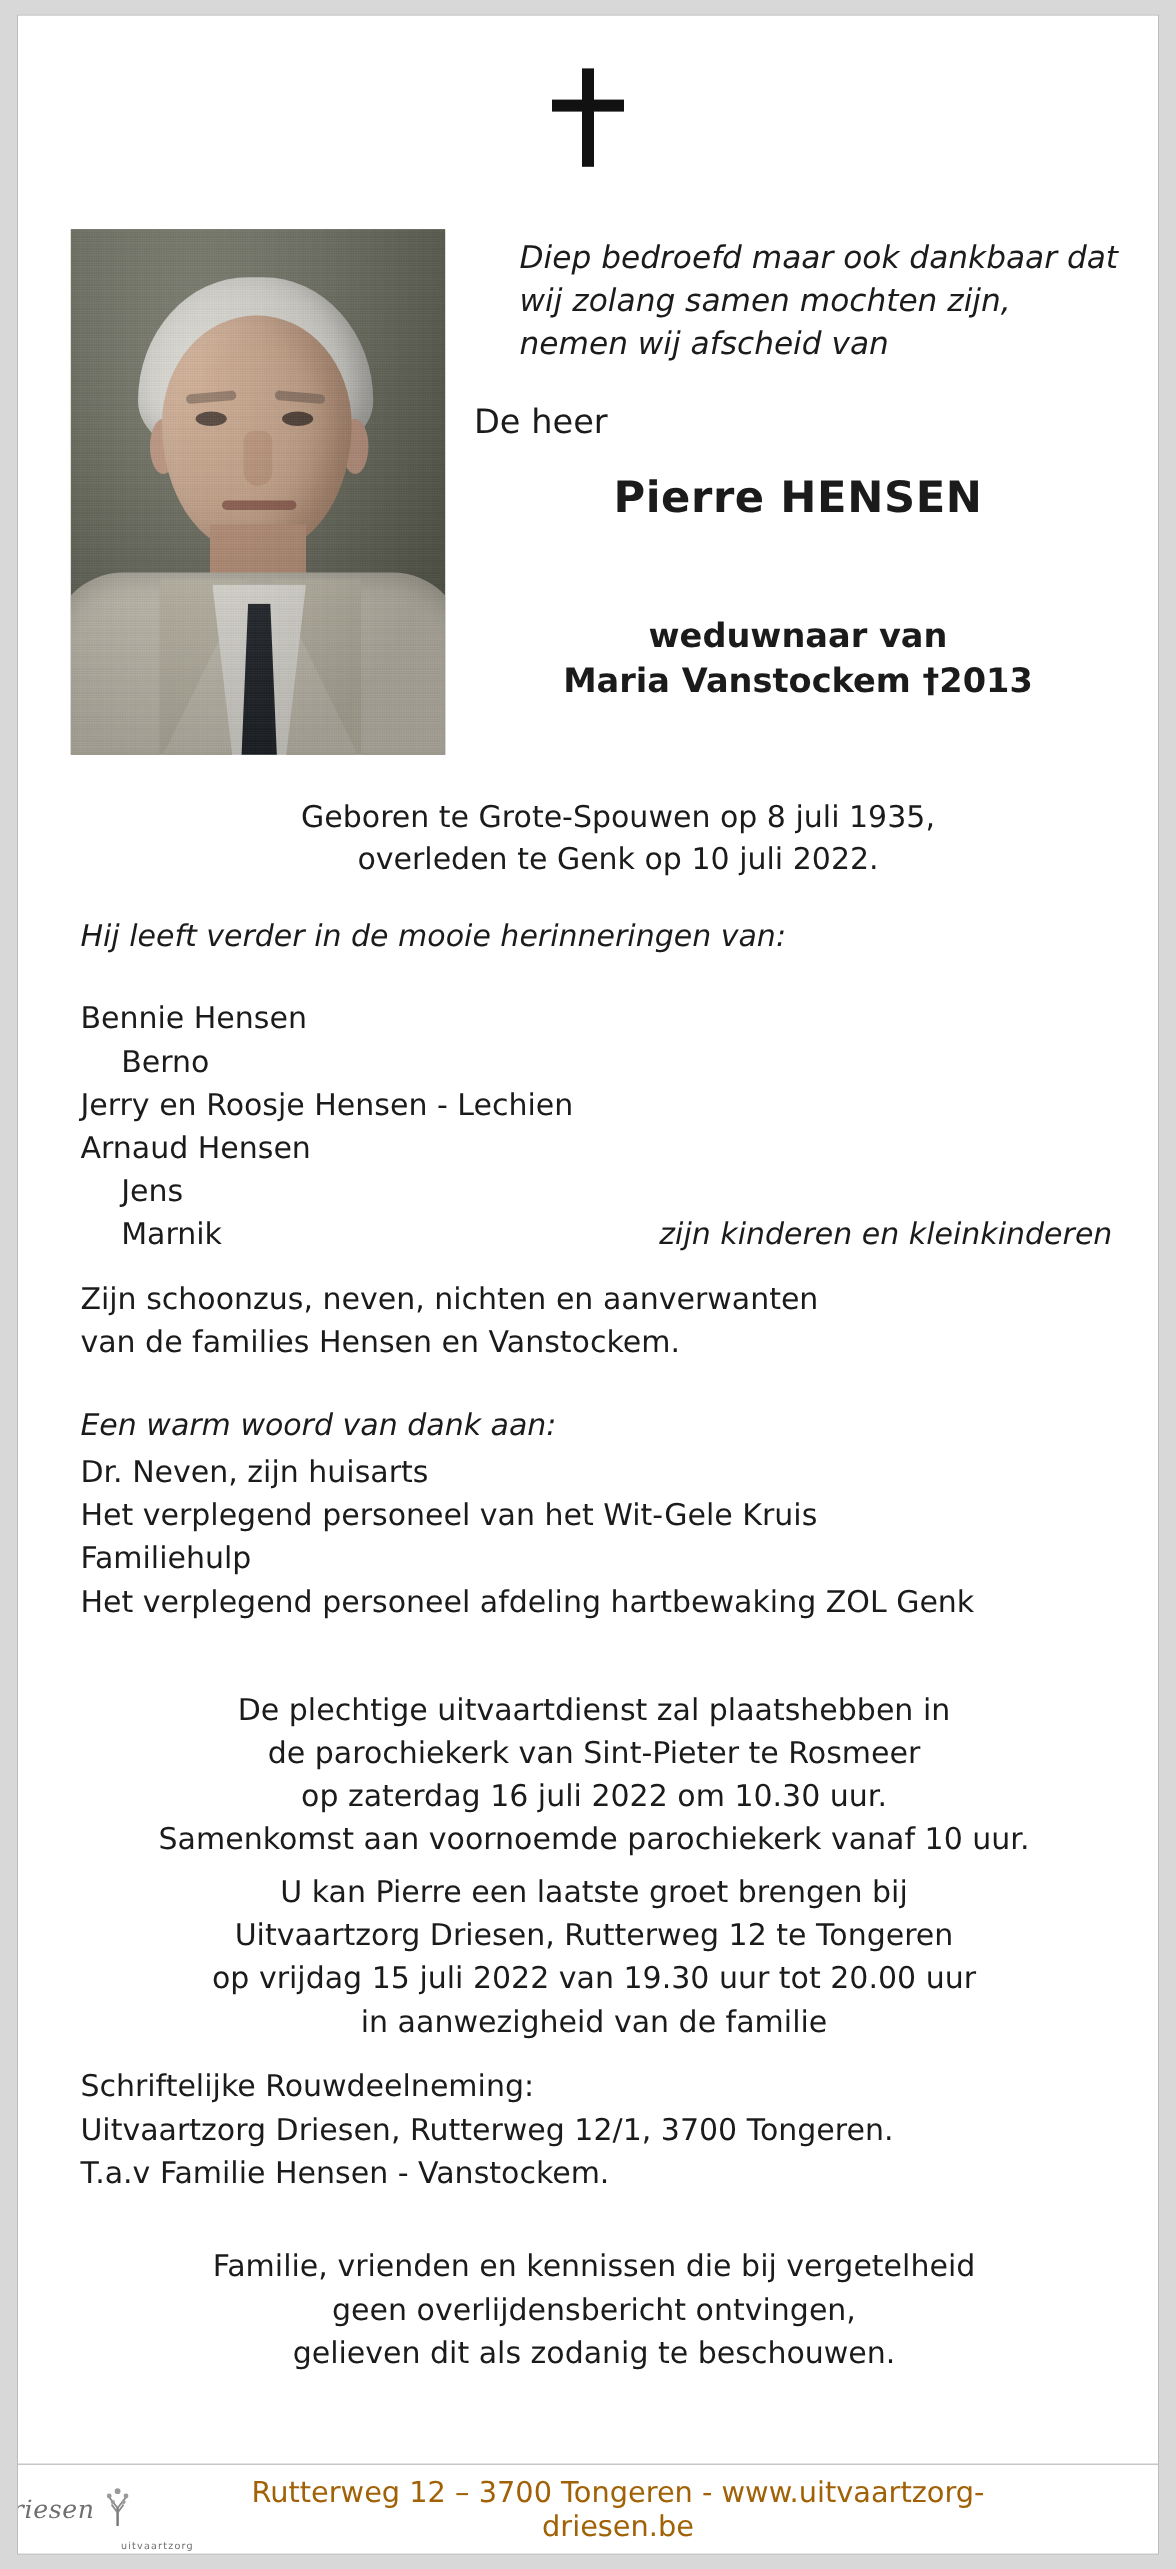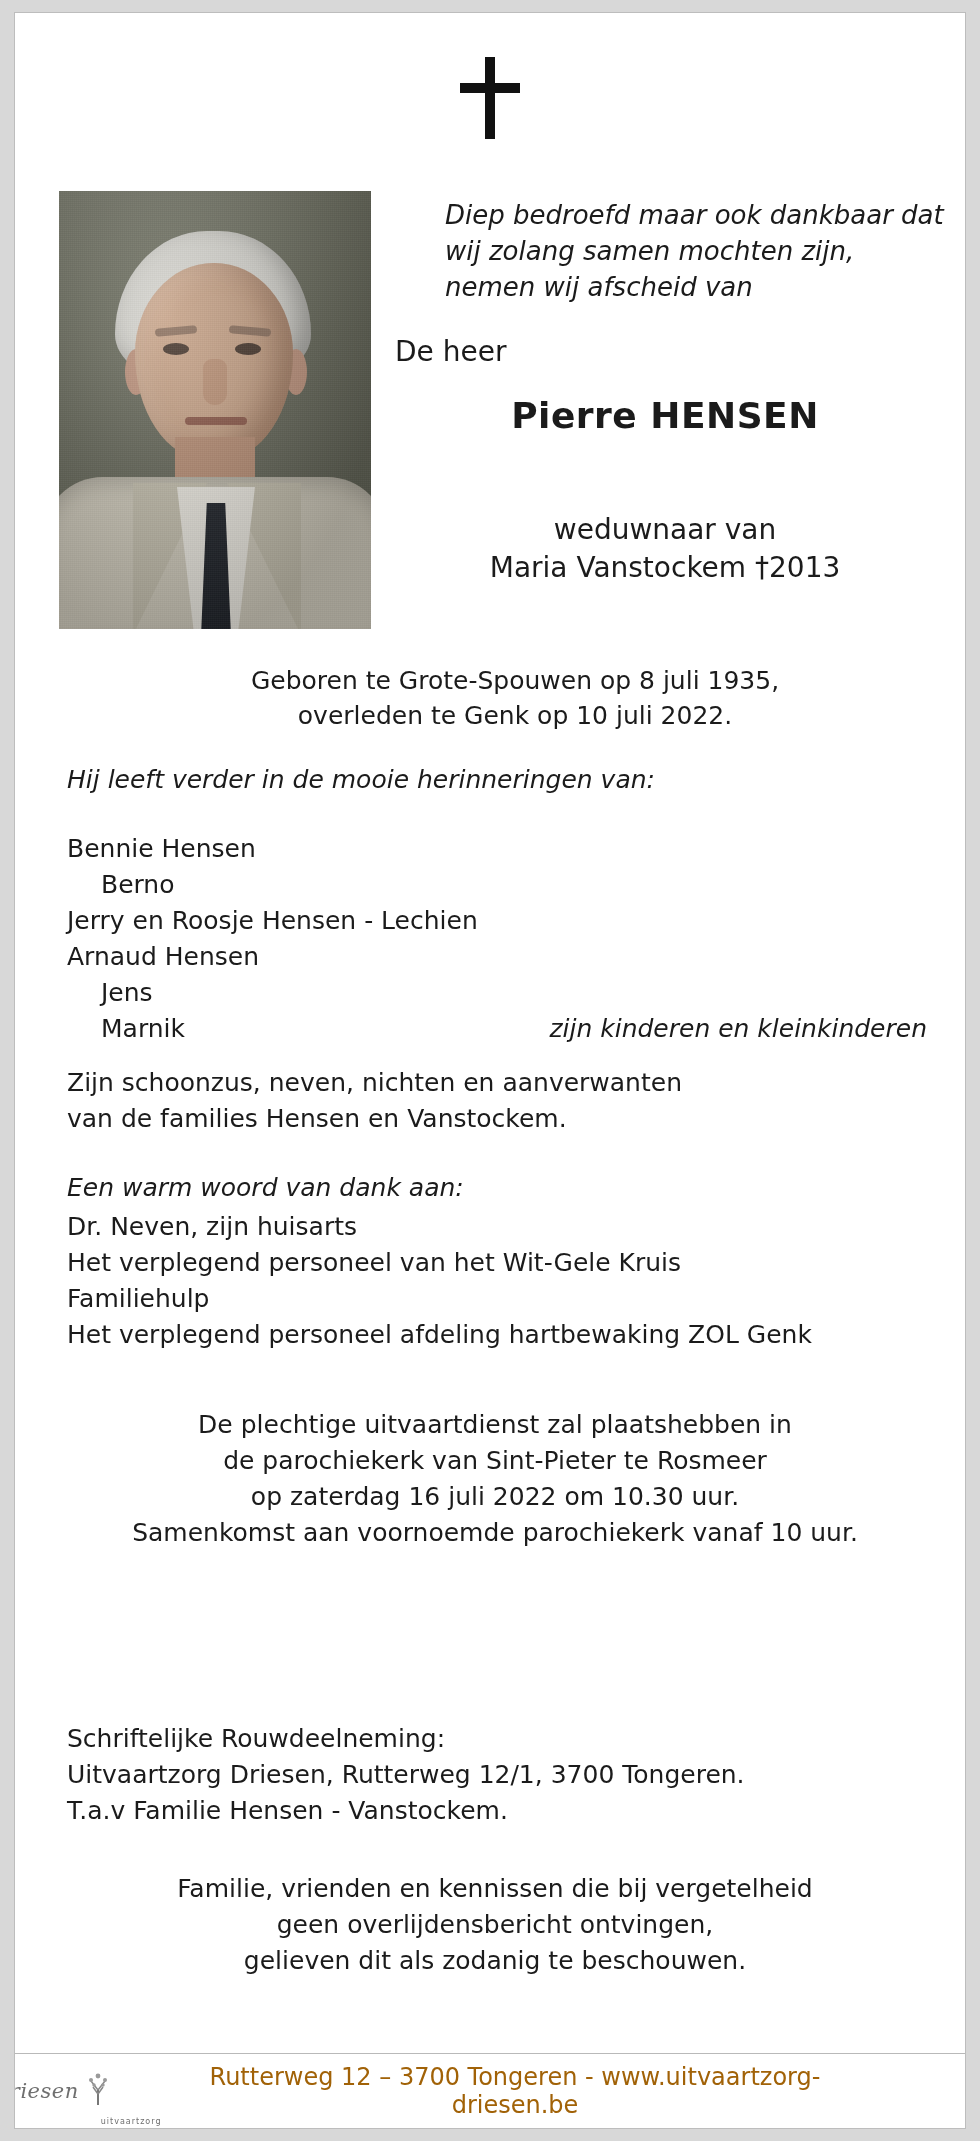--- a/index.html
+++ b/index.html
@@ -200,21 +200,20 @@
     position: absolute;
     color: #1b1b1b;
   }
   .intro {
     left: 418px;
     top: 184px;
     width: 500px;
     font-style: italic;
     font-size: 26px;
     line-height: 36px;
-    margin-left: 12px;
   }
   .deheer {
     left: 380px;
     top: 322px;
     width: 540px;
     text-align: left;
     font-size: 28px;
   }
   .name {
     left: 380px;
@@ -224,21 +223,21 @@
     font-size: 36px;
     font-weight: bold;
     letter-spacing: .5px;
   }
   .spouse {
     left: 380px;
     top: 498px;
     width: 540px;
     text-align: center;
     font-size: 28px;
-    font-weight: normal;
+    font-weight: bold;
     line-height: 38px;
   }
   .dates {
     left: 120px;
     top: 650px;
     width: 760px;
     text-align: center;
     font-size: 25px;
     line-height: 35px;
   }
@@ -446,20 +445,26 @@
       <div>Het verplegend personeel afdeling hartbewaking ZOL Genk</div>
     </div>
 
     <div class="txt service">
       <div>De plechtige uitvaartdienst zal plaatshebben in</div>
       <div>de parochiekerk van Sint-Pieter te Rosmeer</div>
       <div class="bold">op zaterdag 16 juli 2022 om 10.30 uur.</div>
       <div>Samenkomst aan voornoemde parochiekerk vanaf 10 uur.</div>
     </div>
 
+    <div class="txt visit">
+      <div>U kan Pierre een laatste groet brengen bij</div>
+      <div>Uitvaartzorg Driesen, Rutterweg 12 te Tongeren</div>
+      <div class="bold">op vrijdag 15 juli 2022 van 19.30 uur tot 20.00 uur</div>
+      <div>in aanwezigheid van de familie</div>
+    </div>
 
     <div class="txt condolence">
       <div>Schriftelijke Rouwdeelneming:</div>
       <div>Uitvaartzorg Driesen, Rutterweg 12/1, 3700 Tongeren.</div>
       <div>T.a.v Familie Hensen - Vanstockem.</div>
     </div>
 
     <div class="txt closing">
       <div>Familie, vrienden en kennissen die bij vergetelheid</div>
       <div>geen overlijdensbericht ontvingen,</div>

